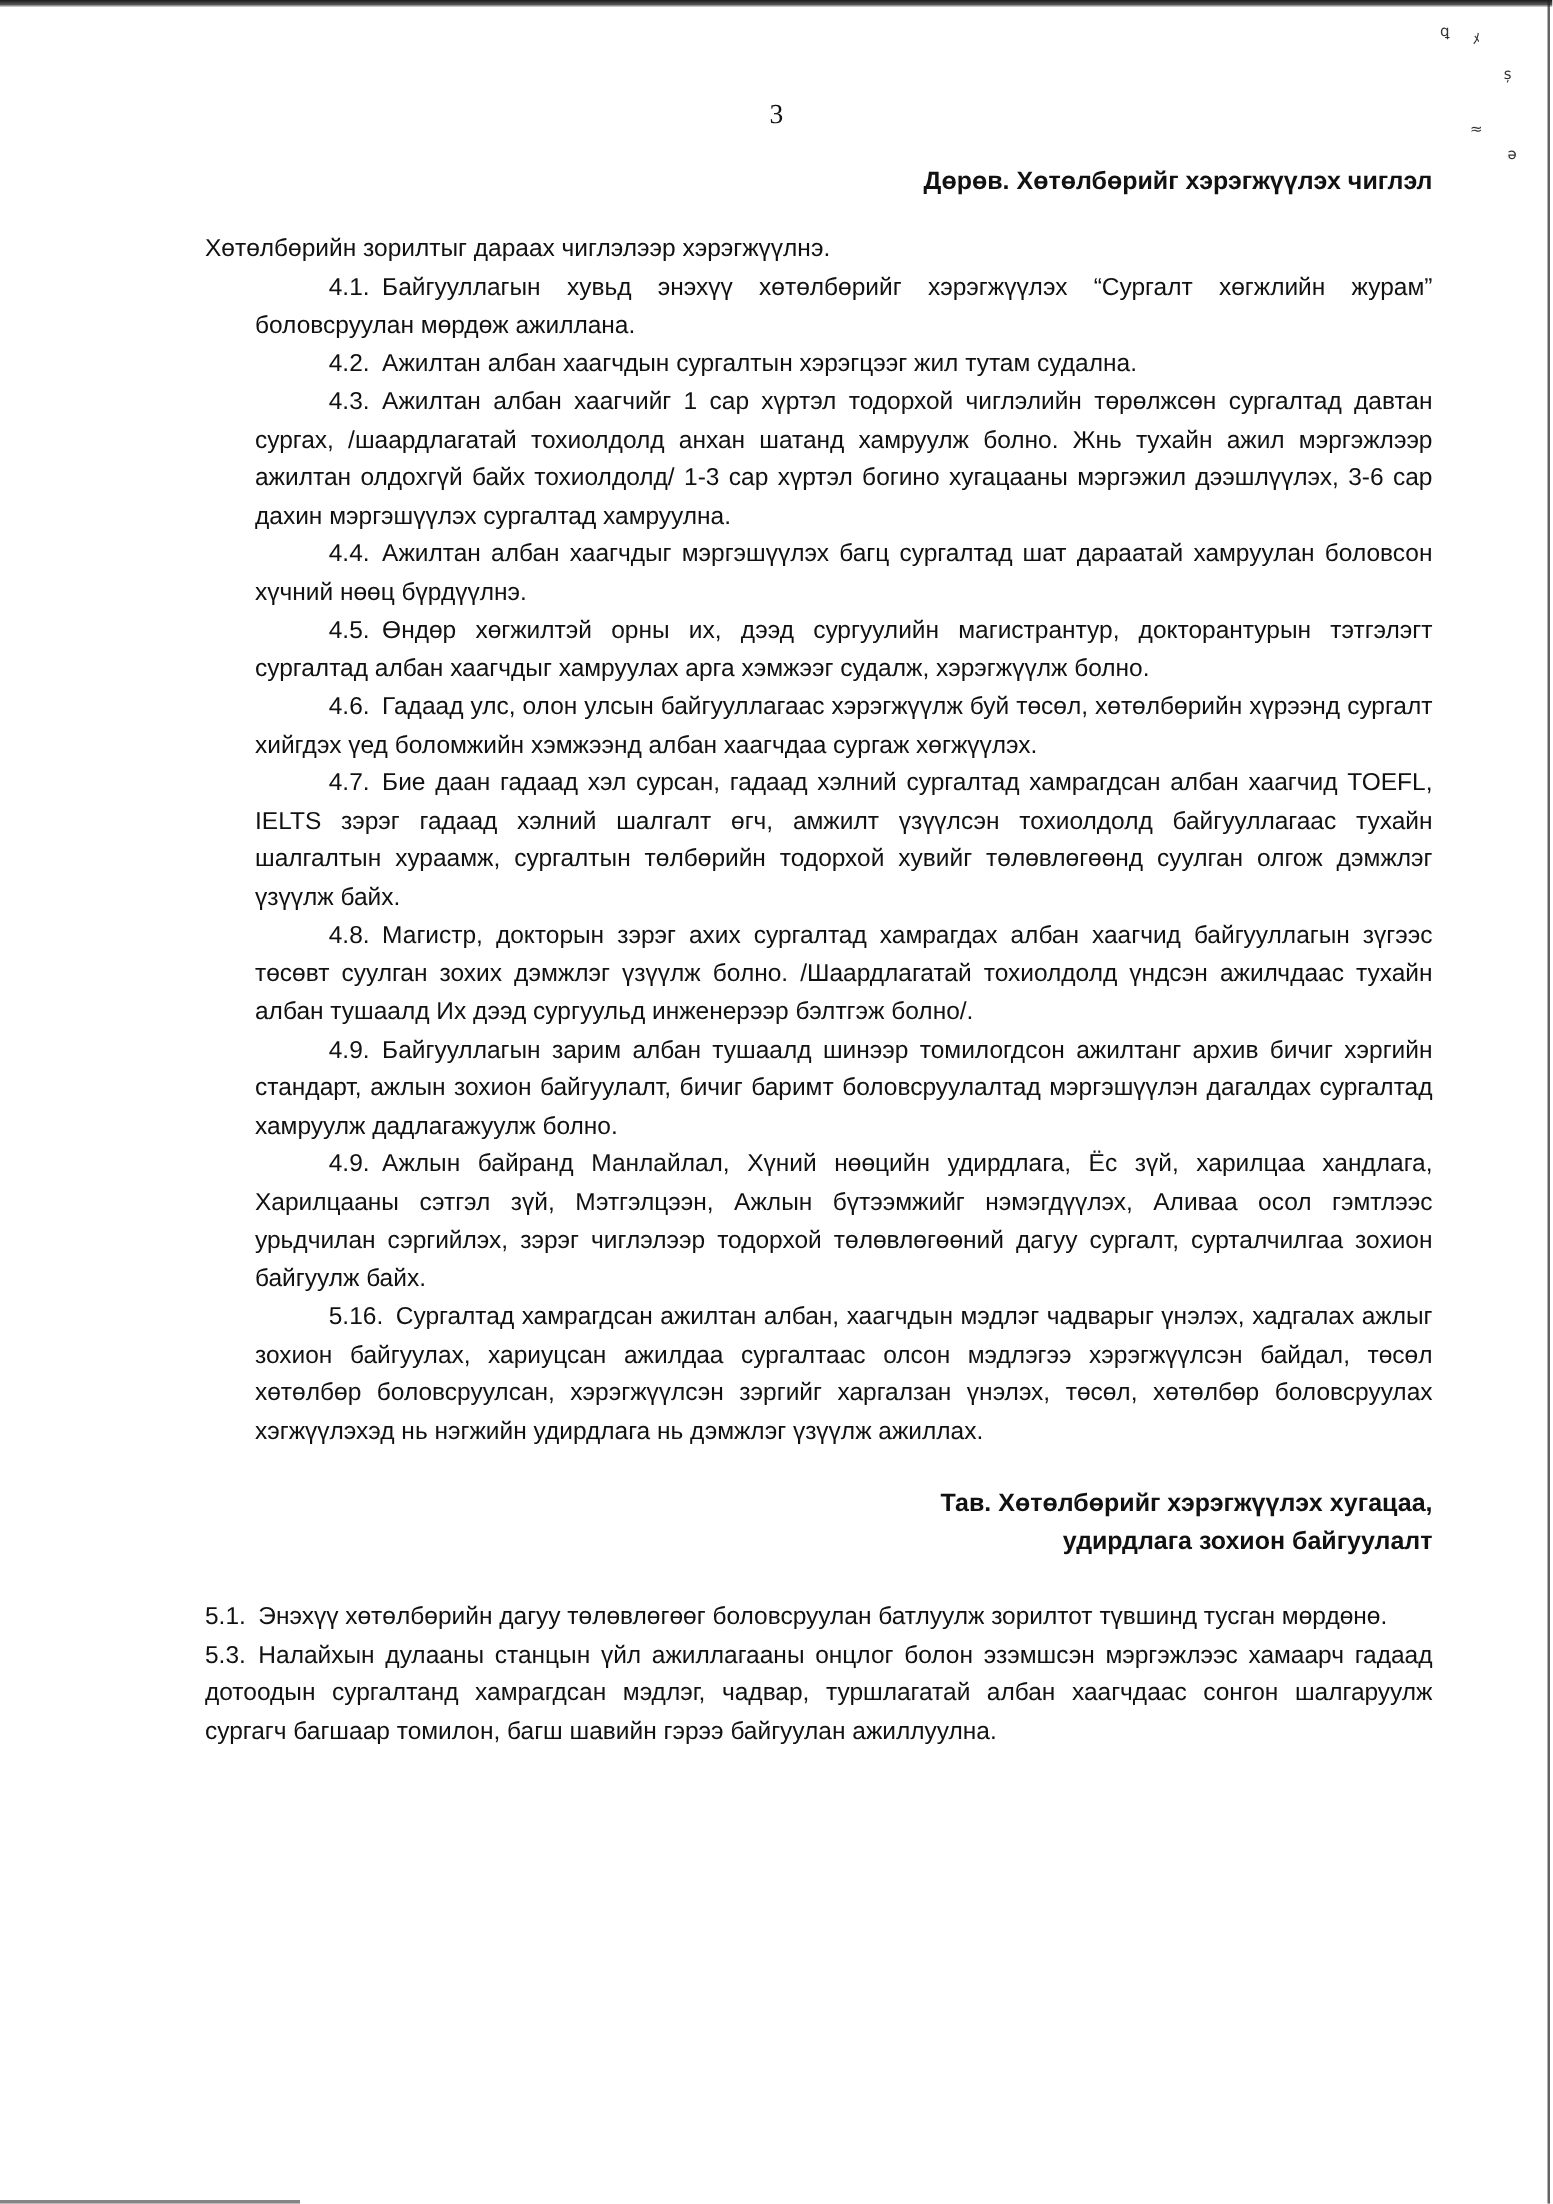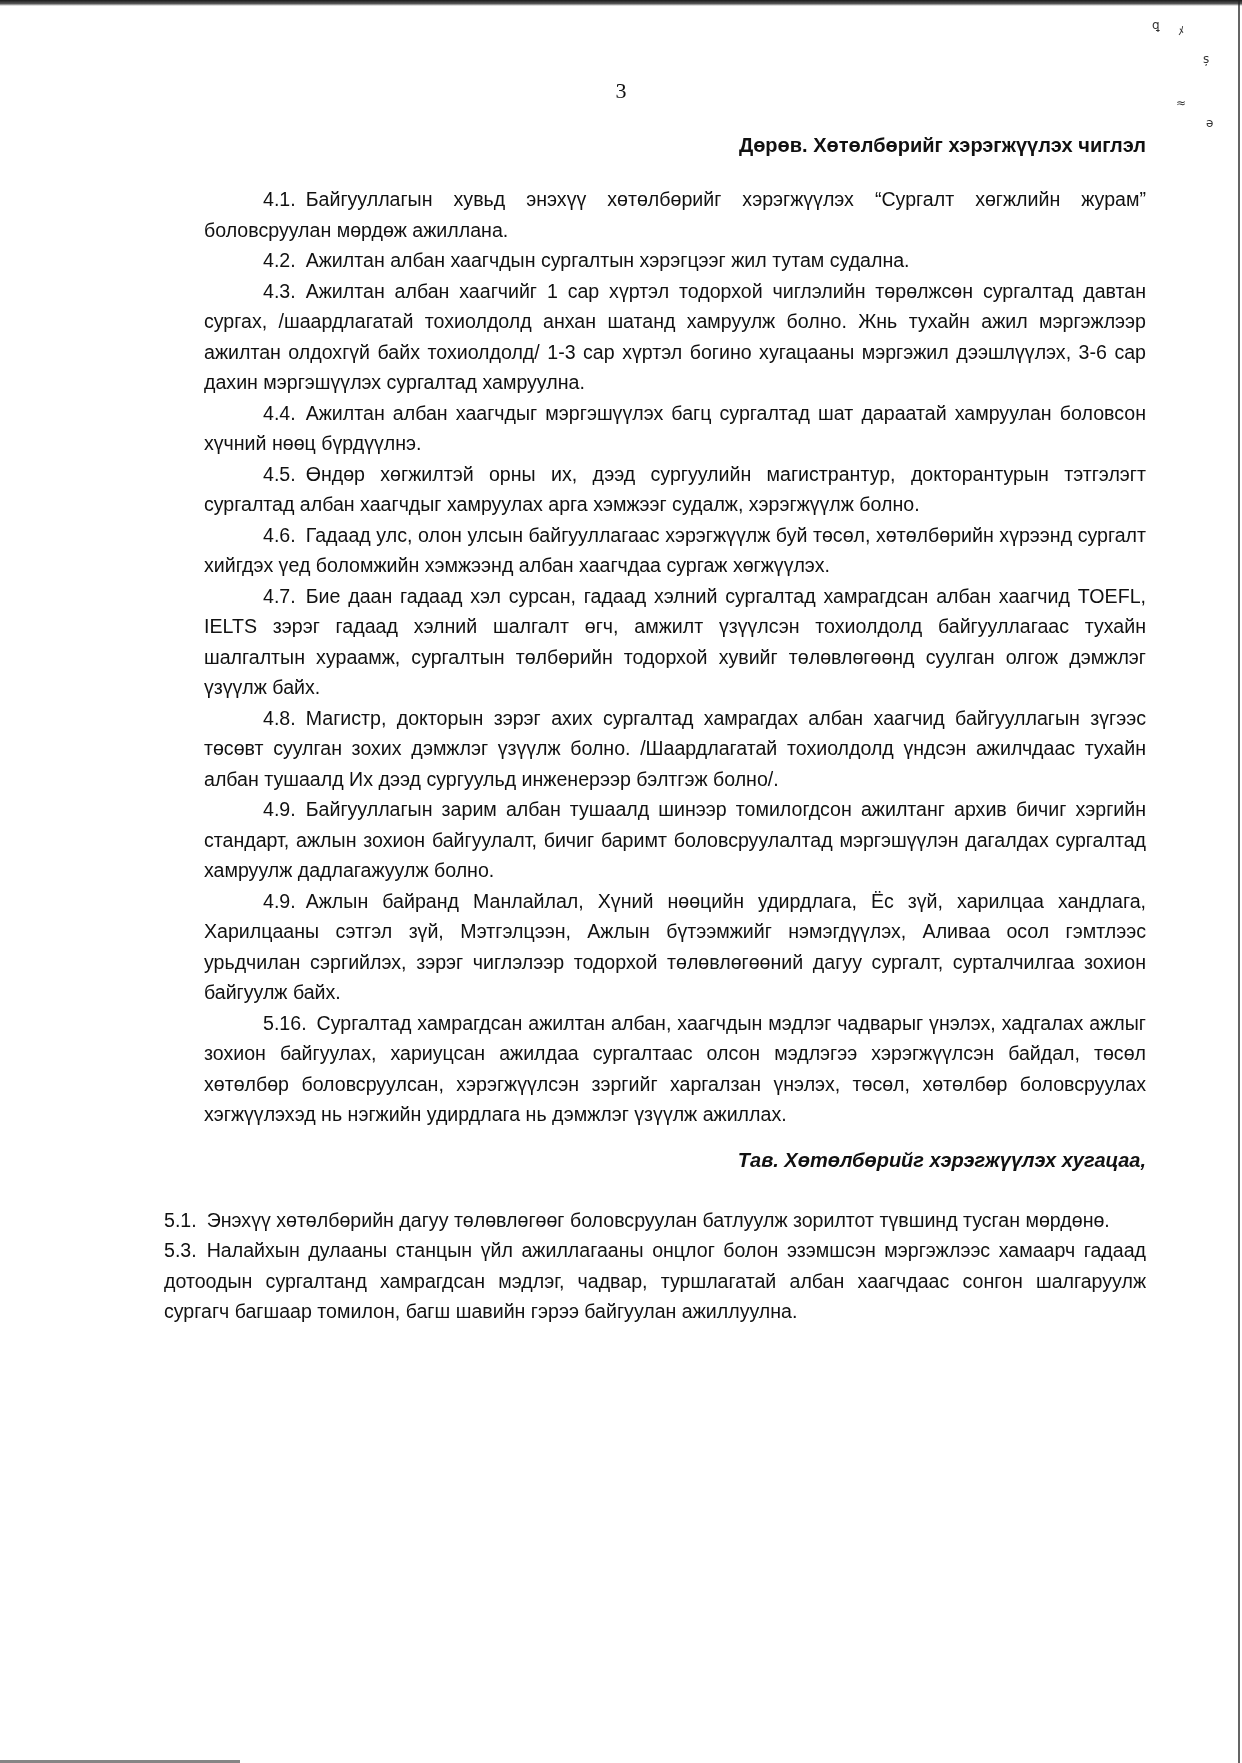--- a/index.html
+++ b/index.html
@@ -24,21 +24,21 @@
     font-family: "Liberation Serif", serif; font-size: 22px;
   }
   .content {
     position: absolute; left: 164px; top: 130px; width: 982px;
     font-size: 19.6px; line-height: 30.5px;
   }
   .heading {
     text-align: right; font-weight: bold; font-size: 20px; line-height: 30px;
     margin: 0 0 24px 0; padding-left: 10px;
   }
-  .heading.second { margin-top: 15px; margin-bottom: 30px; font-style: italic; }
+  .heading.second { margin-top: 28px; margin-bottom: 30px; }
   p { margin: 0; text-align: justify; }
   p.indent { text-indent: 59px; margin-left: 40px; }
   .num { margin-right: 10px; }
   .artifact {
     position: absolute; font-family: "DejaVu Sans", sans-serif; font-size: 12px; color: #333;
   }
 </style>
 </head>
 <body>
 
@@ -49,32 +49,34 @@
 <div class="artifact" style="left:1178px;top:24px;">ﾒ</div>
 <div class="artifact" style="left:1203px;top:52px;">ș</div>
 <div class="artifact" style="left:1176px;top:96px;">≈</div>
 <div class="artifact" style="left:1206px;top:116px;">ə</div>
 
 <div class="page-number">3</div>
 
 <div class="content">
   <div class="heading">Дөрөв. Хөтөлбөрийг хэрэгжүүлэх чиглэл</div>
 
+  <p>Хөтөлбөрийн зорилтыг дараах чиглэлээр хэрэгжүүлнэ.</p>
 
   <p class="indent"><span class="num">4.1.</span><span>Байгууллагын хувьд энэхүү хөтөлбөрийг хэрэгжүүлэх “Сургалт хөгжлийн журам” боловсруулан мөрдөж ажиллана.</span></p>
   <p class="indent"><span class="num">4.2.</span><span>Ажилтан албан хаагчдын сургалтын хэрэгцээг жил тутам судална.</span></p>
   <p class="indent"><span class="num">4.3.</span><span>Ажилтан албан хаагчийг 1 сар хүртэл тодорхой чиглэлийн төрөлжсөн сургалтад давтан сургах, /шаардлагатай тохиолдолд анхан шатанд хамруулж болно. Жнь тухайн ажил мэргэжлээр ажилтан олдохгүй байх тохиолдолд/ 1-3 сар хүртэл богино хугацааны мэргэжил дээшлүүлэх, 3-6 сар дахин мэргэшүүлэх сургалтад хамруулна.</span></p>
   <p class="indent"><span class="num">4.4.</span><span>Ажилтан албан хаагчдыг мэргэшүүлэх багц сургалтад шат дараатай хамруулан боловсон хүчний нөөц бүрдүүлнэ.</span></p>
   <p class="indent"><span class="num">4.5.</span><span>Өндөр хөгжилтэй орны их, дээд сургуулийн магистрантур, докторантурын тэтгэлэгт сургалтад албан хаагчдыг хамруулах арга хэмжээг судалж, хэрэгжүүлж болно.</span></p>
   <p class="indent"><span class="num">4.6.</span><span>Гадаад улс, олон улсын байгууллагаас хэрэгжүүлж буй төсөл, хөтөлбөрийн хүрээнд сургалт хийгдэх үед боломжийн хэмжээнд албан хаагчдаа сургаж хөгжүүлэх.</span></p>
   <p class="indent"><span class="num">4.7.</span><span>Бие даан гадаад хэл сурсан, гадаад хэлний сургалтад хамрагдсан албан хаагчид TOEFL, IELTS зэрэг гадаад хэлний шалгалт өгч, амжилт үзүүлсэн тохиолдолд байгууллагаас тухайн шалгалтын хураамж, сургалтын төлбөрийн тодорхой хувийг төлөвлөгөөнд суулган олгож дэмжлэг үзүүлж байх.</span></p>
   <p class="indent"><span class="num">4.8.</span><span>Магистр, докторын зэрэг ахих сургалтад хамрагдах албан хаагчид байгууллагын зүгээс төсөвт суулган зохих дэмжлэг үзүүлж болно. /Шаардлагатай тохиолдолд үндсэн ажилчдаас тухайн албан тушаалд Их дээд сургуульд инженерээр бэлтгэж болно/.</span></p>
   <p class="indent"><span class="num">4.9.</span><span>Байгууллагын зарим албан тушаалд шинээр томилогдсон ажилтанг архив бичиг хэргийн стандарт, ажлын зохион байгуулалт, бичиг баримт боловсруулалтад мэргэшүүлэн дагалдах сургалтад хамруулж дадлагажуулж болно.</span></p>
   <p class="indent"><span class="num">4.9.</span><span>Ажлын байранд Манлайлал, Хүний нөөцийн удирдлага, Ёс зүй, харилцаа хандлага, Харилцааны сэтгэл зүй, Мэтгэлцээн, Ажлын бүтээмжийг нэмэгдүүлэх, Аливаа осол гэмтлээс урьдчилан сэргийлэх, зэрэг чиглэлээр тодорхой төлөвлөгөөний дагуу сургалт, сурталчилгаа зохион байгуулж байх.</span></p>
   <p class="indent"><span class="num">5.16.</span><span>Сургалтад хамрагдсан ажилтан албан, хаагчдын мэдлэг чадварыг үнэлэх, хадгалах ажлыг зохион байгуулах, хариуцсан ажилдаа сургалтаас олсон мэдлэгээ хэрэгжүүлсэн байдал, төсөл хөтөлбөр боловсруулсан, хэрэгжүүлсэн зэргийг харгалзан үнэлэх, төсөл, хөтөлбөр боловсруулах хэгжүүлэхэд нь нэгжийн удирдлага нь дэмжлэг үзүүлж ажиллах.</span></p>
 
   <div class="heading second">
     <div>Тав. Хөтөлбөрийг хэрэгжүүлэх хугацаа,</div>
+    <div>удирдлага зохион байгуулалт</div>
   </div>
 
   <p><span class="num">5.1.</span><span>Энэхүү хөтөлбөрийн дагуу төлөвлөгөөг боловсруулан батлуулж зорилтот түвшинд тусган мөрдөнө.</span></p>
   <p><span class="num">5.3.</span><span>Налайхын дулааны станцын үйл ажиллагааны онцлог болон эзэмшсэн мэргэжлээс хамаарч гадаад дотоодын сургалтанд хамрагдсан мэдлэг, чадвар, туршлагатай албан хаагчдаас сонгон шалгаруулж сургагч багшаар томилон, багш шавийн гэрээ байгуулан ажиллуулна.</span></p>
 </div>
 
 </body></html>

